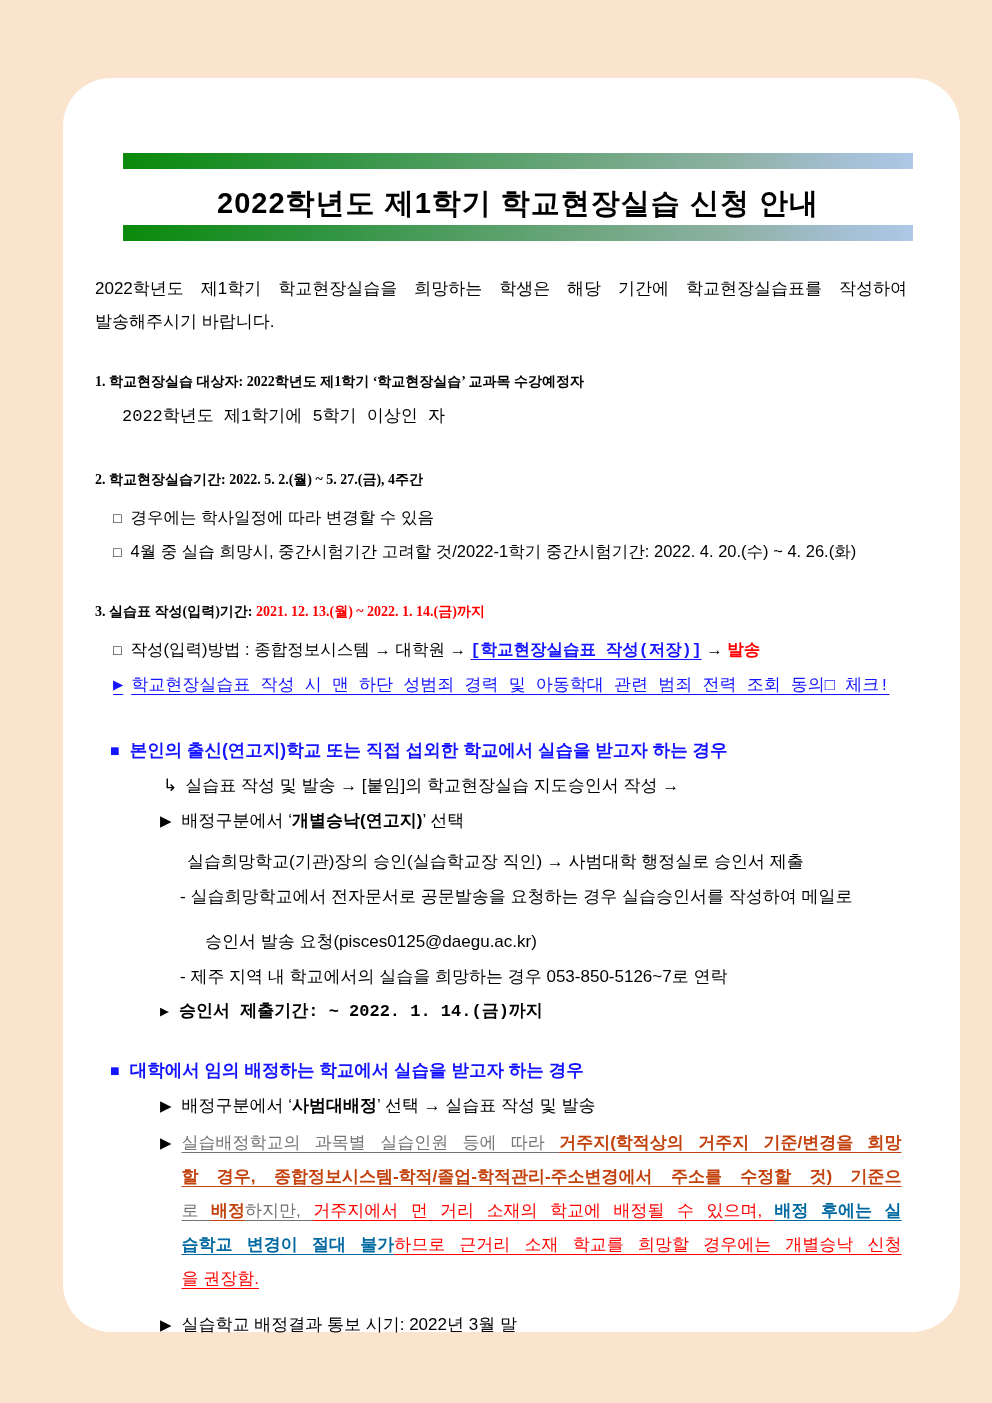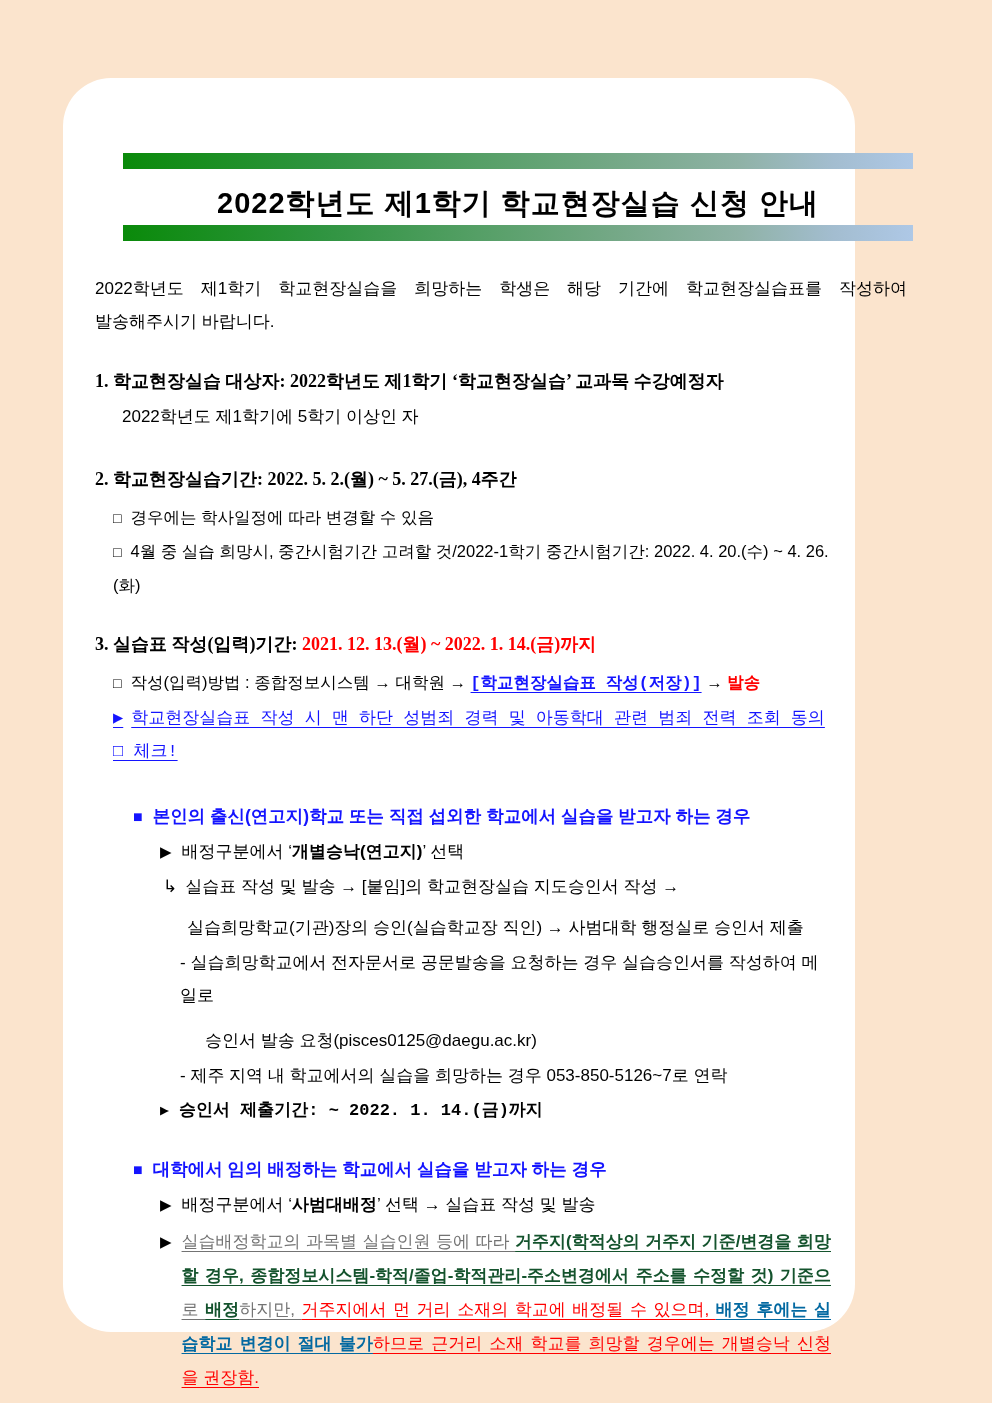--- a/index.html
+++ b/index.html
@@ -9,21 +9,21 @@
     font-family: "Liberation Sans", sans-serif;
     color: #000;
     position: relative;
     width: 992px;
     height: 1403px;
     overflow: hidden;
   }
   .card {
     position: absolute;
     left: 63px; top: 78px;
-    width: 792px; height: 1254px;
+    width: 897px; height: 1254px;
     background: #ffffff;
     border-radius: 48px;
   }
   
   .banner { padding-top: 75px; margin-left: 60px; width: 790px; }
   .bar {
     height: 16px; width: 790px;
     background: linear-gradient(to right, #0a8a0a 0%, #2f9440 25%, #559f66 45%, #74a886 62%, #8fb2a6 78%, #a3bdd0 90%, #aec8e6 100%);
   }
   .banner-title {
@@ -40,48 +40,48 @@
   .line { font-size: 17px; line-height: 33px; }
   .serif { font-family: Liberation Mono, monospace; }
   .bold { font-weight: bold; }
   .red { color: #ff0000; }
   .blue { color: #1414ff; font-family: Liberation Mono, monospace; }
   .u { text-decoration: underline; text-underline-offset: 4px; }
   .jl { text-align: justify; text-align-last: justify; }
 
   .intro { margin-top: 31px; width: 812px; }
 
-  .sec-head { font-size: 18px; font-weight: bold; font-family: "Liberation Serif", serif; }
+  .sec-head { font-size: 14px; font-weight: bold; font-family: "Liberation Serif", serif; }
   .s1 { margin-top: 27px; }
-  .s1-sub { margin-left: 27px; margin-top: 2px; font-family: Liberation Sans, sans-serif; }
+  .s1-sub { margin-left: 27px; margin-top: 2px; font-family: Liberation Mono, monospace; }
   .s2 { margin-top: 30px; }
   .sq-line { margin-left: 18px; margin-top: 5px; font-size: 16.5px; }
   .sq-line .blt { margin-right: 9px; font-size: 14px; }
   .s3 { margin-top: 26px; }
   .notice-line { margin-left: 18px; margin-top: 2px; }
   .notice-line .blt { margin-right: 8px; }
 
   .block { margin-top: 32px; }
-  .block-head { margin-left: 38px; font-size: 17.5px; font-weight: bold; color: #1414ff; }
+  .block-head { margin-left: 15px; font-size: 17.5px; font-weight: bold; color: #1414ff; }
   .block-head .blt { margin-right: 10px; font-size: 16px; }
   .tri-item { margin-left: 65px; margin-top: 2px; }
   .tri-item .blt { margin-right: 10px; font-size: 15px; }
   .hook-item { margin-left: 68px; margin-top: 2px; }
   .hook-item .blt { margin-right: 8px; font-size: 17px; }
   .cont-item { margin-left: 92px; margin-top: 8px; }
   .dash-item { margin-left: 85px; margin-top: 2px; }
   .mail-item { margin-left: 110px; margin-top: 12px; }
 
   .blockB { margin-top: 25px; }
   .para-item { margin-left: 65px; margin-top: 4px; display: flex; }
   .para-item .blt { margin-right: 10px; font-size: 15px; line-height: 34px; flex: 0 0 auto; }
   .para-body { width: 720px; }
   .para-body .pl { font-size: 17px; line-height: 34px; }
   .k  { color: #737373; text-decoration: underline; text-underline-offset: 4px; }
-  .kb { color: #14532d; font-weight: bold; text-decoration: underline; text-underline-offset: 4px; }
+  .kb { color: #c2410c; font-weight: bold; text-decoration: underline; text-underline-offset: 4px; }
   .r  { color: #ff0000; text-decoration: underline; text-underline-offset: 4px; }
   .rb { color: #0369a1; font-weight: bold; text-decoration: underline; text-underline-offset: 4px; }
 </style>
 </head>
 <body>
 
 <div class="card">
 
   <div class="banner">
     <div class="bar"></div>
@@ -120,25 +120,25 @@
       </div>
       <div class="line notice-line blue u">
         <span class="blt">▶</span><span>학교현장실습표 작성 시 맨 하단 성범죄 경력 및 아동학대 관련 범죄 전력 조회 동의□ 체크!</span>
       </div>
     </div>
 
     <div class="block">
       <div class="line block-head">
         <span class="blt">■</span><span>본인의 출신(연고지)학교 또는 직접 섭외한 학교에서 실습을 받고자 하는 경우</span>
       </div>
+      <div class="line hook-item">
+        <span class="blt">↳</span><span>실습표 작성 및 발송 → [붙임]의 학교현장실습 지도승인서 작성 →</span>
+      </div>
       <div class="line tri-item">
         <span class="blt">▶</span><span>배정구분에서 ‘</span><span class="bold">개별승낙(연고지)</span><span>’ 선택</span>
-      </div>
-      <div class="line hook-item">
-        <span class="blt">↳</span><span>실습표 작성 및 발송 → [붙임]의 학교현장실습 지도승인서 작성 →</span>
       </div>
       <div class="line cont-item">실습희망학교(기관)장의 승인(실습학교장 직인) → 사범대학 행정실로 승인서 제출</div>
       <div class="line dash-item">- 실습희망학교에서 전자문서로 공문발송을 요청하는 경우 실습승인서를 작성하여 메일로</div>
       <div class="line mail-item">승인서 발송 요청(pisces0125@daegu.ac.kr)</div>
       <div class="line dash-item">- 제주 지역 내 학교에서의 실습을 희망하는 경우 053-850-5126~7로 연락</div>
       <div class="line tri-item serif bold">
         <span class="blt">▶</span><span>승인서 제출기간: ~ 2022. 1. 14.(금)까지</span>
       </div>
     </div>
 

